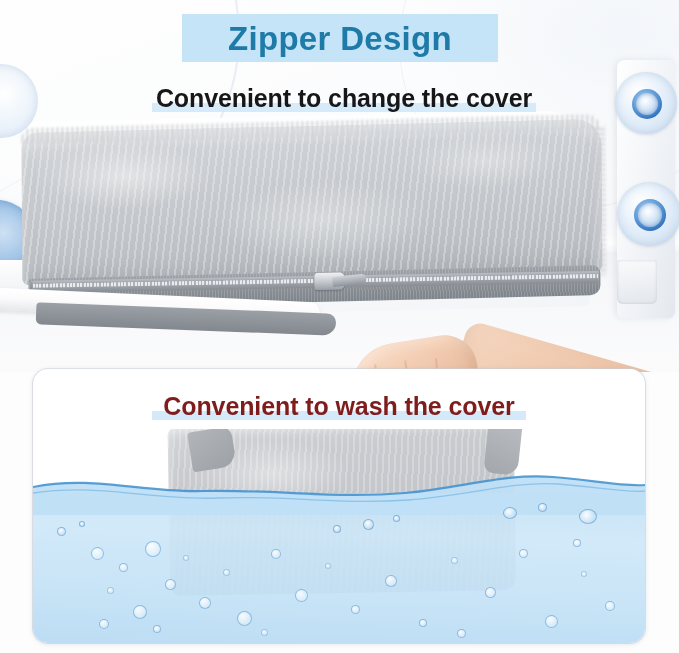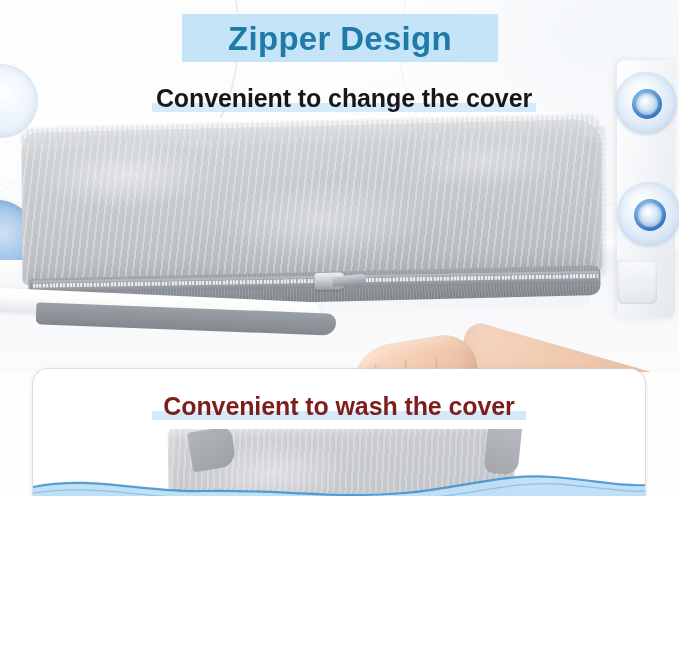--- a/index.html
+++ b/index.html
@@ -3,21 +3,21 @@
 <meta charset="utf-8">
 <title>Zipper Design Product Infographic</title>
 <style>
   * { margin:0; padding:0; box-sizing:border-box; }
   html,body{
     width:679px; height:653px;
     font-family:"Liberation Sans", sans-serif;
     background:#ffffff; overflow:hidden;
   }
   #page{
-    position:relative; width:679px; height:496px; overflow:hidden;
+    position:relative; width:679px; height:653px; overflow:hidden;
     background:#fdfdfd;
   }
 
   
   #panel-top{
     position:absolute; left:0; top:0; width:679px; height:372px;
     overflow:hidden;
     background:
       radial-gradient(ellipse 300px 200px at 92% 8%, #f3f6fa 0%, rgba(243,246,250,0) 70%),
       radial-gradient(ellipse 420px 260px at 10% 96%, #eef1f5 0%, rgba(238,241,245,0) 72%),

